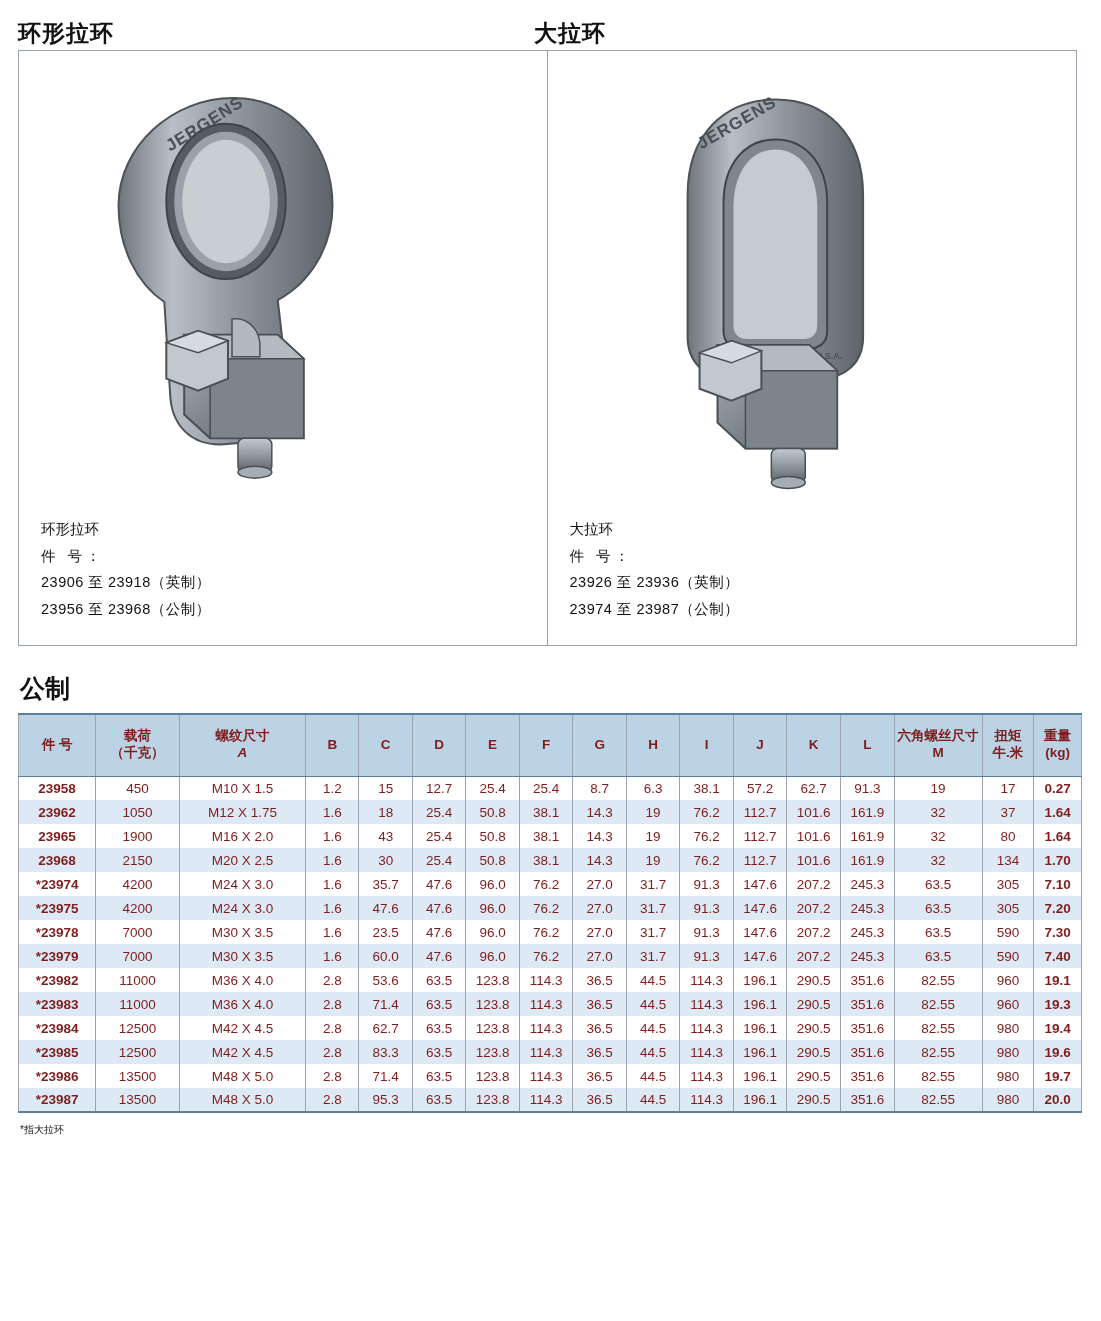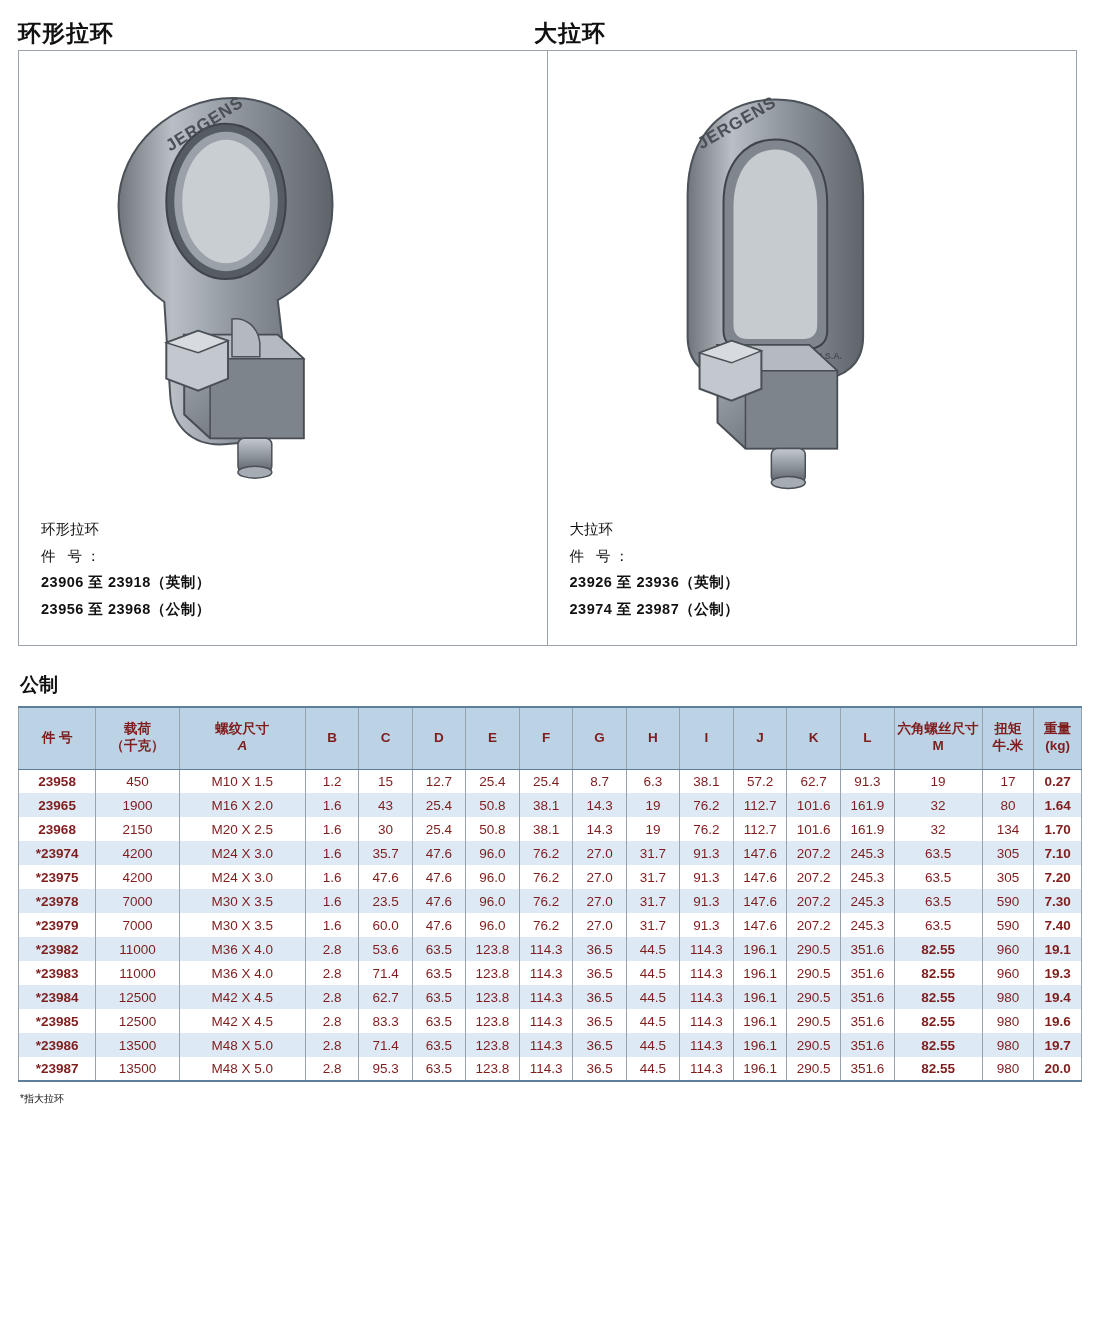--- a/index.html
+++ b/index.html
@@ -64,42 +64,42 @@
   .caption {
     position: absolute;
     left: 22px;
     bottom: 22px;
     font-size: 14.5px;
     line-height: 1.85;
     color: #111;
   }
   .caption .ttl { font-size: 14.5px; }
   .caption .pn-label { letter-spacing: 4px; }
-  .caption .pn { font-weight: bold; font-size: 14.5px; letter-spacing: 0.5px; }
+  .caption .pn { font-weight: normal; font-size: 14.5px; letter-spacing: 0.5px; }
 
   
   .bullets {
     margin: 10px 0 0 6px;
     font-size: 15px;
     line-height: 1.72;
     color: #111;
   }
   .bullets div { padding-left: 18px; position: relative; }
   .bullets div::before {
     content: "•";
     position: absolute;
     left: 2px;
     top: -1px;
     font-size: 15px;
   }
 
   
   .sec-title {
     margin: 26px 0 8px 2px;
-    font-size: 19px;
+    font-size: 25px;
     font-weight: bold;
     color: #111;
   }
 
   
   table.spec {
     border-collapse: collapse;
     width: 1064px;
     font-size: 13.5px;
     color: #7f1d1d;
@@ -124,21 +124,21 @@
   }
   table.spec thead th .sub { font-weight: bold; display: block; }
   table.spec thead th .italic { font-style: italic; font-weight: bold; display:block; }
   table.spec tbody tr:nth-child(odd)  { background: #ffffff; }
   table.spec tbody tr:nth-child(even) { background: #ddeaf5; }
   table.spec tbody td { height: 24px; }
   table.spec tbody tr:last-child td { border-bottom: 2px solid #5d7f9c; }
   td.pn { font-weight: bold; text-align: center; }
   td.wt { font-weight: bold; }
   td.m  { font-weight: normal; }
-  td.mbold { font-weight: bold; }
+  td.mbold { font-weight: normal; }
   .footnote {
     margin-top: 10px;
     margin-left: 2px;
     font-size: 10px;
     color: #111;
   }
   .col-pn { width: 78px; }
   .col-load { width: 84px; }
   .col-thread { width: 128px; }
   .col-s { width: 54px; }
@@ -302,20 +302,39 @@
           <td>6.3</td>
           <td>38.1</td>
           <td>57.2</td>
           <td>62.7</td>
           <td>91.3</td>
           <td class="m">19</td>
           <td>17</td>
           <td class="wt">0.27</td>
         </tr>
         <tr>
+          <td class="pn">23962</td>
+          <td>1050</td>
+          <td>M12 X 1.75</td>
+          <td>1.6</td>
+          <td>18</td>
+          <td>25.4</td>
+          <td>50.8</td>
+          <td>38.1</td>
+          <td>14.3</td>
+          <td>19</td>
+          <td>76.2</td>
+          <td>112.7</td>
+          <td>101.6</td>
+          <td>161.9</td>
+          <td class="m">32</td>
+          <td>37</td>
+          <td class="wt">1.64</td>
+        </tr>
+        <tr>
           <td class="pn">23965</td>
           <td>1900</td>
           <td>M16 X 2.0</td>
           <td>1.6</td>
           <td>43</td>
           <td>25.4</td>
           <td>50.8</td>
           <td>38.1</td>
           <td>14.3</td>
           <td>19</td>

